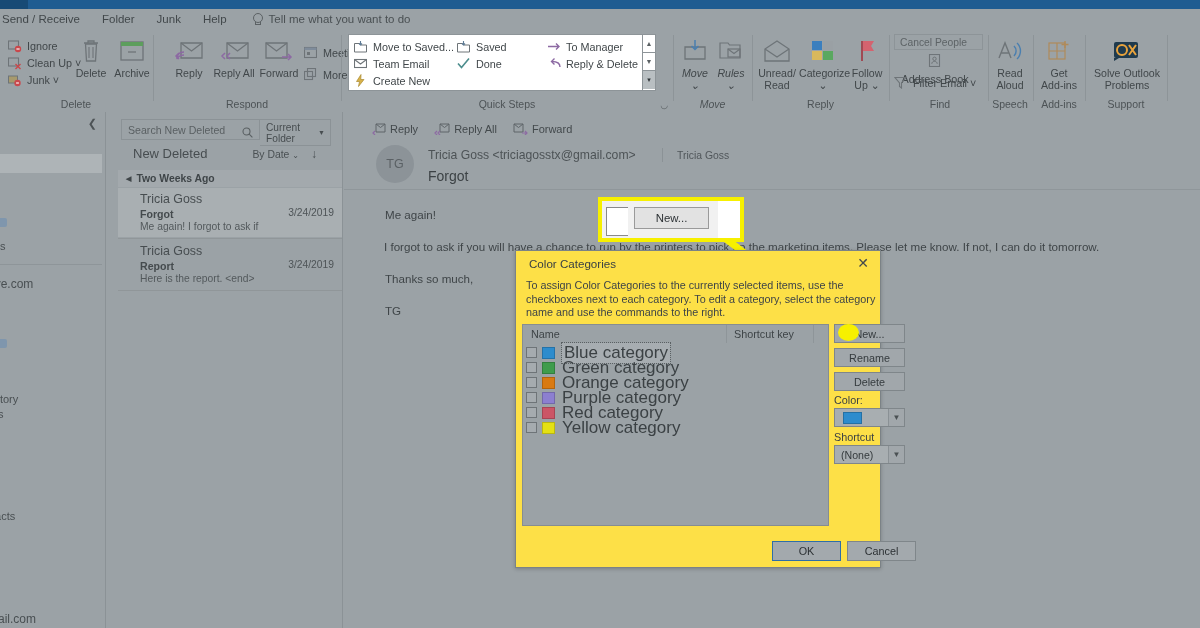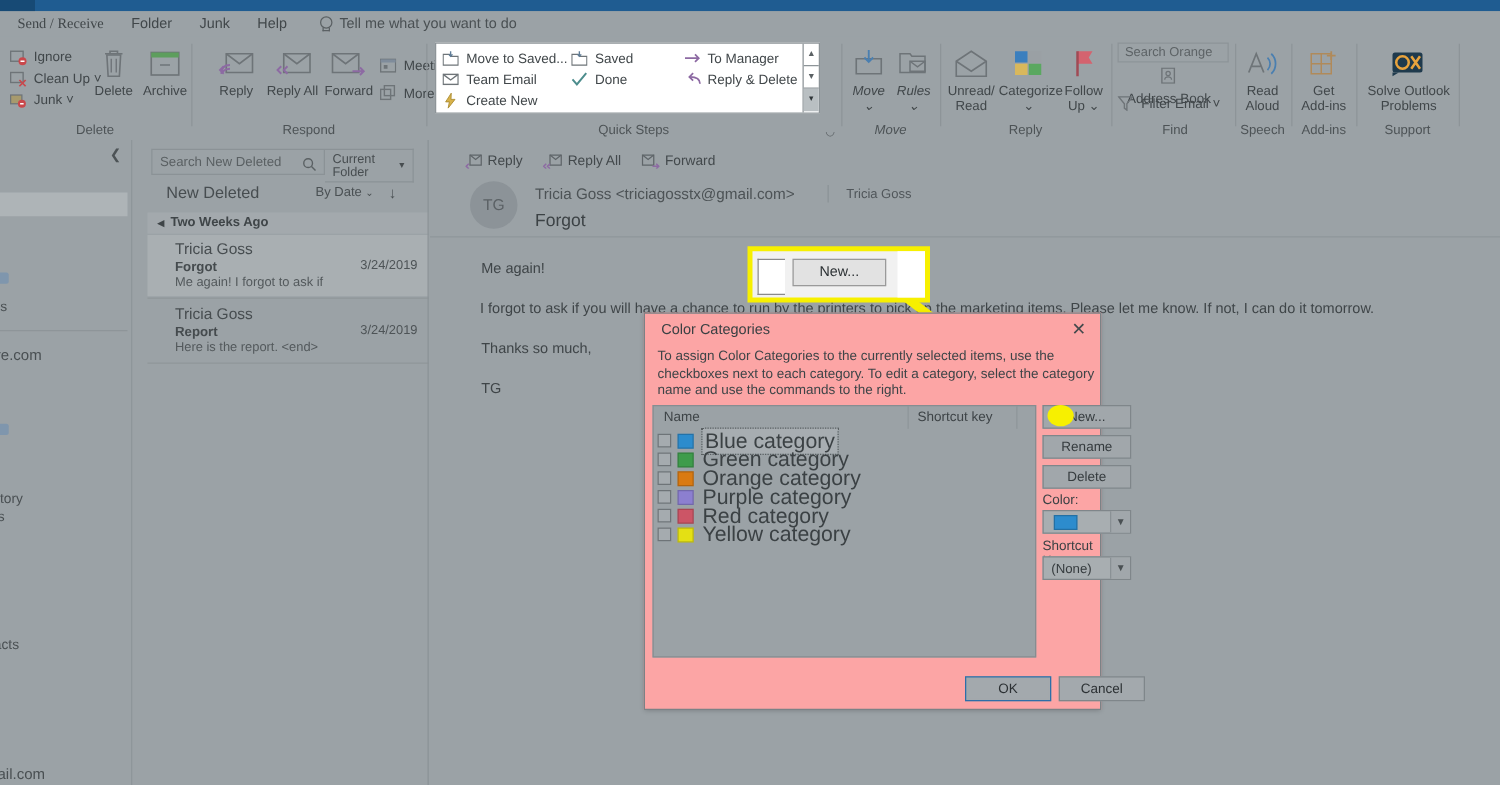--- a/index.html
+++ b/index.html
@@ -13,21 +13,21 @@
   #app { position:relative; width:1200px; height:628px; background:#9ba2a6; }
 
   
   .titlebar { position:absolute; left:0; top:0; width:1200px; height:9px; background:#1f5c91; }
   .titlebar .tb-dark { position:absolute; left:0; top:0; width:28px; height:9px; background:#174a75; }
 
   
   .menubar { position:absolute; left:0; top:9px; width:1200px; height:20px;
              background:#9ba2a6; display:flex; align-items:center; font-size:11.5px; color:#41474a; }
   .menubar .mi { padding:0 11px; white-space:nowrap; }
-  .menubar .mi.first { padding-left:14px;font-family:Liberation Serif, serif; }
+  .menubar .mi.first { padding-left:2px; }
   .tellme { display:flex; align-items:center; gap:6px; margin-left:14px; color:#4a5053; }
   .bulb { width:11px; height:12px; position:relative; display:inline-block; }
   .bulb:before { content:""; position:absolute; left:1px; top:0; width:8px; height:8px;
      border:1.2px solid #5b6164; border-radius:50%; }
   .bulb:after { content:""; position:absolute; left:3.4px; top:8.5px; width:4px; height:2.6px;
      border-bottom:1.2px solid #5b6164; border-left:1.2px solid #5b6164; border-right:1.2px solid #5b6164; }
 
   
   .ribbon { position:absolute; left:0; top:29px; width:992px; height:83px; background:#9ba2a6; }
   .rgroup { position:absolute; top:0; height:83px; }
@@ -101,21 +101,21 @@
   .callout .newbtn { position:absolute; left:32px; top:6px; width:75px; height:22px;
      background:#e2e2e2; border:1px solid #9a9a9a; display:flex; align-items:center;
      justify-content:center; font-size:11.4px; color:#2c3134; }
   .callout .rightstrip { position:absolute; right:0; top:0; width:22px; height:37px; background:#ffffff; }
 
   
   .leader { position:absolute; left:0; top:0; width:1200px; height:628px; pointer-events:none; }
 
   
   .dlg { position:absolute; left:515px; top:250px; width:366px; height:318px;
-     background:#fca5a5; border:1px solid #7b8286; box-shadow:0 1px 4px rgba(0,0,0,.22); }
+     background:#fde047; border:1px solid #7b8286; box-shadow:0 1px 4px rgba(0,0,0,.22); }
   .dlg .dtitle { position:absolute; left:13px; top:6px; font-size:11.6px; color:#3a4043; }
   .dlg .dclose { position:absolute; right:8px; top:3px; width:18px; height:18px;
      display:flex; align-items:center; justify-content:center; font-size:14px; color:#43494c; }
   .dlg .dinstr { position:absolute; left:10px; top:28px; width:374px; font-size:10.8px;
      line-height:13.6px; color:#3e4447; }
   .lbox { position:absolute; left:6px; top:73px; width:307px; height:202px;
      border:1px solid #868d91; background:#9ba2a6; }
   .lbox .colhdr { position:absolute; left:0; top:0; width:305px; height:18px; }
   .lbox .colname { position:absolute; left:8px; top:3px; font-size:10.8px; color:#3e4447; }
   .lbox .colsc { position:absolute; left:211px; top:3px; font-size:10.8px; color:#3e4447; }
@@ -416,21 +416,21 @@
             </svg>
         </div>
         <div>Follow<br>Up ⌄</div>
       </div>
       <div class="glabel">Reply</div>
     </div>
     <div class="rsep" style="left:889px;"></div>
 
     <div class="rgroup" style="left:890px;width:100px;">
       <div style="position:absolute;left:4px;top:5px;width:89px;height:16px;border:1px solid #8d9498;
-                  display:flex;align-items:center;padding-left:5px;font-size:10.3px;color:#5d6366;">Search Orange</div>
+                  display:flex;align-items:center;padding-left:5px;font-size:10.3px;color:#5d6366;">Cancel People</div>
       <div style="position:absolute;left:4px;top:25px;">
         <div class="smallcmd" style="height:19px;flex-direction:column;">
           <span class="ic">
             <svg width="13" height="13" viewBox="0 0 13 13">
                 <rect x="1.5" y="0.5" width="10" height="12" fill="none" stroke="#6e7478" stroke-width="1.1"></rect>
                 <circle cx="6.5" cy="4.8" r="1.7" fill="none" stroke="#6e7478" stroke-width="1"></circle>
                 <path d="M3.8 9.8c0-1.6 1.2-2.4 2.7-2.4s2.7.8 2.7 2.4" fill="none" stroke="#6e7478" stroke-width="1"></path>
               </svg>
           </span>
           <span>Address Book</span>

